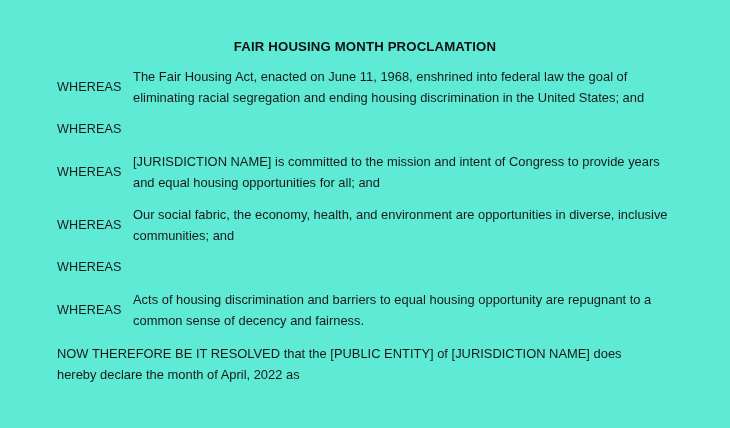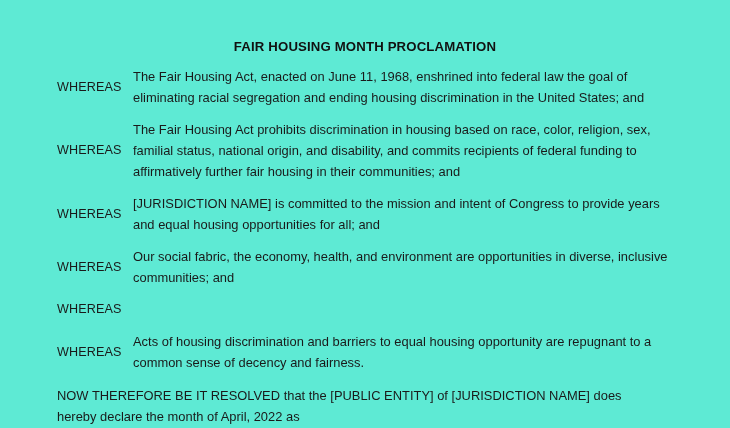--- a/index.html
+++ b/index.html
@@ -86,21 +86,20 @@
 
   <div class="body-block">
 
     <div class="clause">
       <div class="clause-label">WHEREAS</div>
       <div class="clause-text">The Fair Housing Act, enacted on June 11, 1968, enshrined into federal law the goal of eliminating racial segregation and ending housing discrimination in the United States; and</div>
     </div>
 
     <div class="clause">
       <div class="clause-label">WHEREAS</div>
-      <div class="clause-text">The Fair Housing Act prohibits discrimination in housing based on race, color, religion, sex, familial status, national origin, and disability, and commits recipients of federal funding to affirmatively further fair housing in their communities; and</div>
     </div>
 
     <div class="clause">
       <div class="clause-label">WHEREAS</div>
       <div class="clause-text">[JURISDICTION NAME] is committed to the mission and intent of Congress to provide years and equal housing opportunities for all; and</div>
     </div>
 
     <div class="clause">
       <div class="clause-label">WHEREAS</div>
       <div class="clause-text">Our social fabric, the economy, health, and environment are opportunities in diverse, inclusive communities; and</div>

